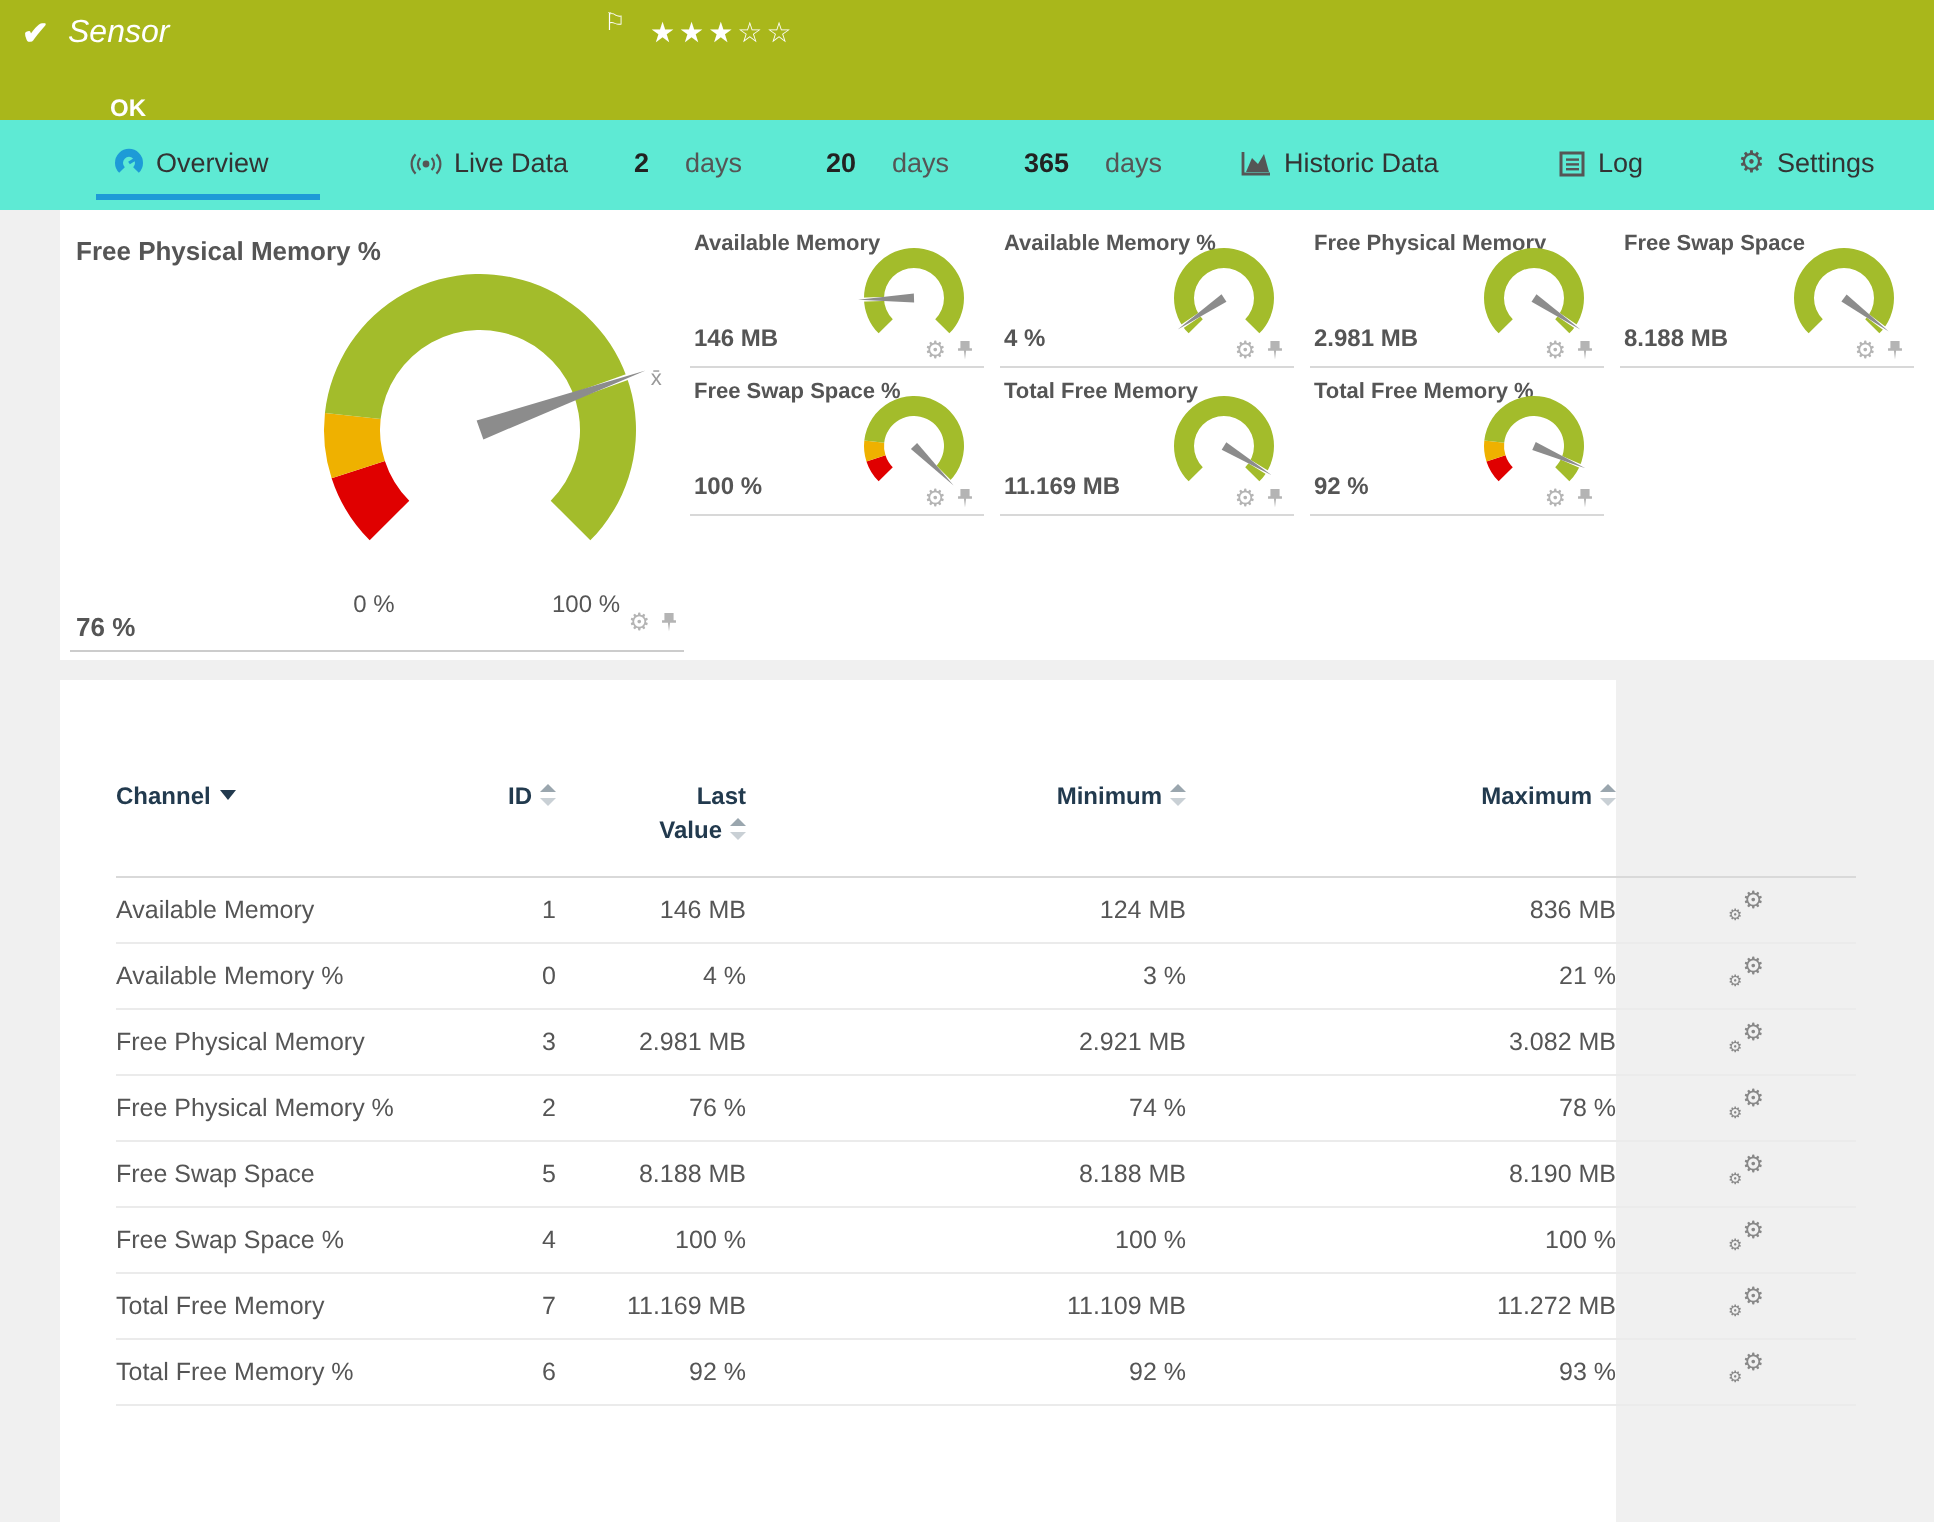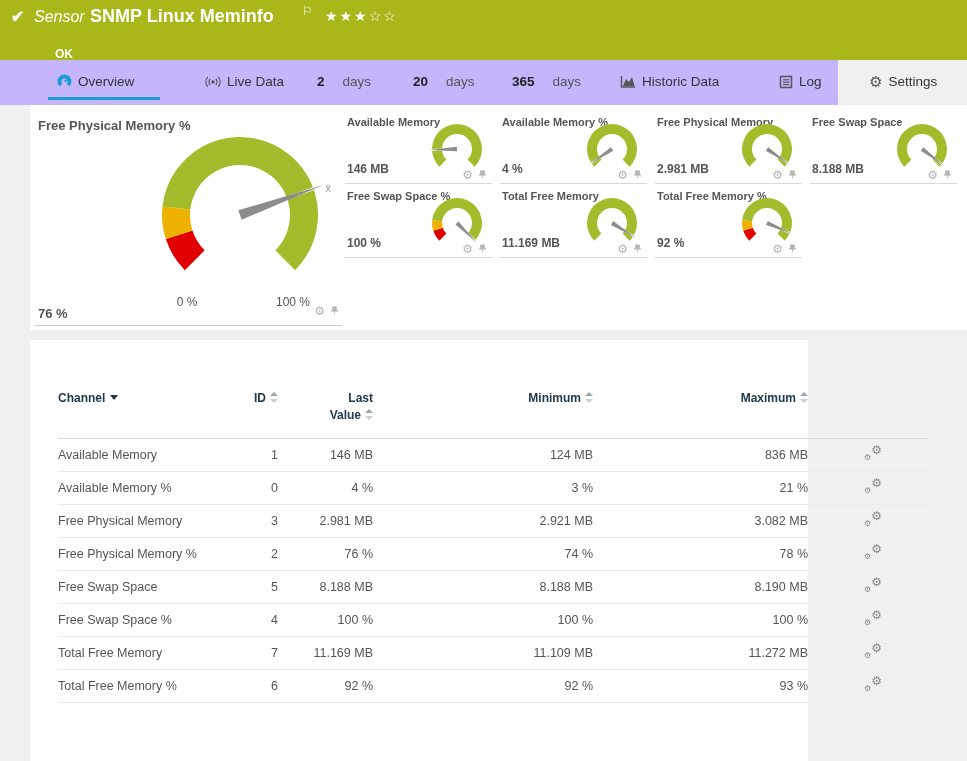--- a/index.html
+++ b/index.html
@@ -9,21 +9,21 @@
   
   .topbar{position:absolute;left:0;top:0;width:967px;height:60px;background:#a9b71b;color:#fff;}
   .topbar .check{position:absolute;left:11px;top:7px;font-size:16px;font-weight:bold;}
   .topbar .kind{position:absolute;left:34px;top:8px;font-size:16px;font-style:italic;}
   .topbar .title{position:absolute;left:90px;top:6px;font-size:18px;font-weight:bold;}
   .topbar .flag{position:absolute;left:302px;top:4px;font-size:12px;}
   .topbar .stars{position:absolute;left:325px;top:8px;font-size:14px;letter-spacing:2px;}
   .topbar .status{position:absolute;left:55px;top:31px;font-size:12px;font-weight:bold;margin-top:16px;}
 
   
-  .tabbar{position:absolute;left:0;top:60px;width:838px;height:45px;background:#c4b5fd;}
+  .tabbar{position:absolute;left:0;top:60px;width:967px;height:45px;background:#5eead4;}
   .tab{position:absolute;top:14px;display:flex;align-items:center;gap:6px;font-size:13.5px;color:#333;cursor:pointer;white-space:nowrap;}
   .tab .num{font-weight:bold;color:#222;}
   .tab .unit{color:#555;margin-left:12px;}
   .tab svg{display:block;}
   .underline{position:absolute;left:48px;top:37px;width:112px;height:3px;background:#1d9bd7;}
   .gearglyph{color:#555;font-size:15px;line-height:1;}
 
   
   .panel1{position:absolute;left:30px;top:105px;width:937px;height:225px;background:#fff;}
   .panel2{position:absolute;left:30px;top:340px;width:778px;height:421px;background:#fff;}
@@ -62,21 +62,20 @@
   .rowgears .g2{position:absolute;left:0;bottom:-1px;font-size:8px;color:#888;}
 </style>
 </head>
 <body>
 
 <div class="page">
 
   <div class="topbar" style="background: rgb(169, 183, 27);">
     <span class="check">✔</span>
     <span class="kind">Sensor</span>
-    <span class="title">SNMP Linux Meminfo</span>
     <span class="flag">⚐</span>
     <span class="stars">★★★☆☆</span>
     <span class="status">OK</span>
   </div>
 
   <div class="tabbar">
     <div class="tab" style="left:57px;">
       <svg width="15" height="15" viewBox="0 0 15 15">
         <path d="M4 11 A5 5 0 1 1 11 11" fill="none" stroke="#1d9bd7" stroke-width="4"></path>
         <line x1="7.5" y1="7.5" x2="12.8" y2="4.2" stroke="#1d9bd7" stroke-width="1.6"></line>

